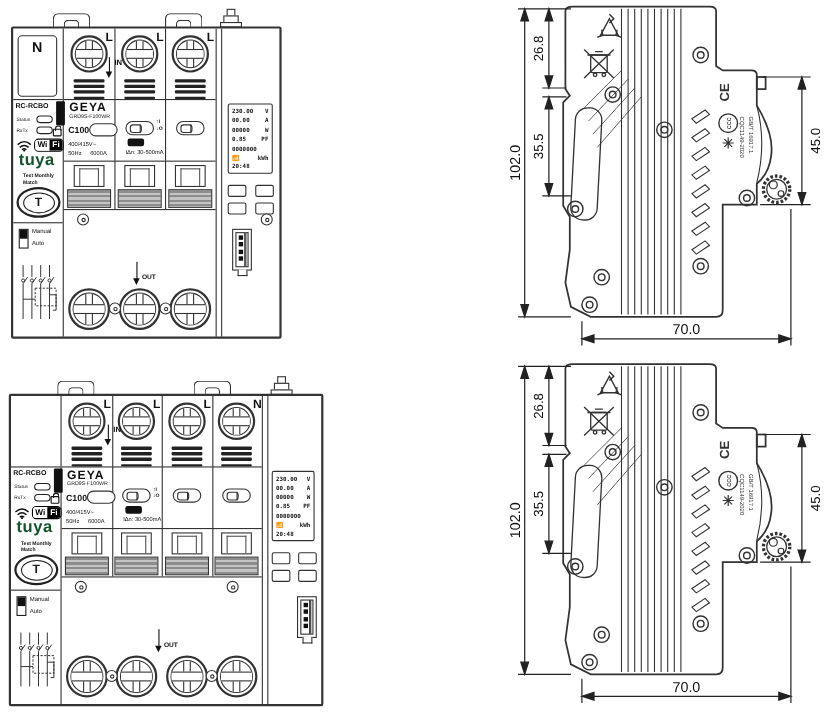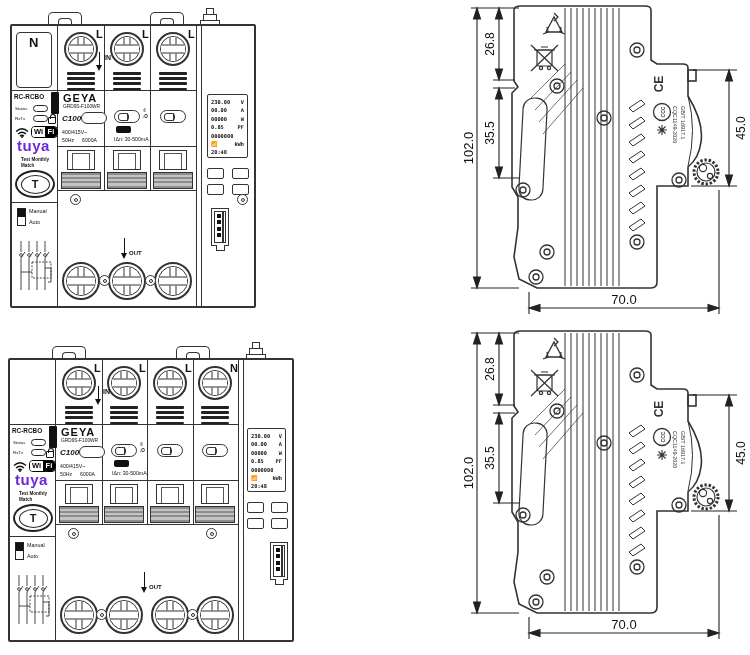--- a/index.html
+++ b/index.html
@@ -29,21 +29,21 @@
   .pole-label{position:absolute;font-weight:bold;font-size:11px;color:#111;}
   .grille{position:absolute;width:28px;}
   .grille b{display:block;height:2.6px;background:#222;margin-bottom:2.6px;border-radius:1px;}
   
   .arr{position:absolute;width:0;border-left:1.7px solid #111;}
   .arr::after{content:"";position:absolute;left:-4.4px;bottom:-6px;width:0;height:0;border:3.6px solid transparent;border-top:6.5px solid #111;}
   .arr-label{position:absolute;font-weight:bold;color:#111;}
   
   .brand{position:absolute;font-weight:bold;font-size:11px;letter-spacing:1px;color:#111;}
   .model{position:absolute;font-size:4.8px;color:#111;}
-  .rating{position:absolute;font-weight:bold;font-size:8px;color:#111;font-style:italic;}
+  .rating{position:absolute;font-weight:bold;font-size:8px;color:#111;}
   .oval{position:absolute;width:26px;height:12px;border:1.8px solid #333;border-radius:7px;background:#fff;}
   .spec{position:absolute;font-size:5.2px;color:#111;white-space:nowrap;}
   .badge{position:absolute;width:15px;height:7px;background:#111;border-radius:2px;}
   .toggle{position:absolute;width:26px;height:13px;border:1.7px solid #333;border-radius:7px;background:#fff;}
   .toggle::before{content:"";position:absolute;left:3px;top:2.2px;width:9px;height:5.8px;border:1.3px solid #333;border-radius:3px;}
   .toggle::after{content:"";position:absolute;left:50%;top:1.5px;bottom:1.5px;border-left:1.1px solid #333;}
   .io{position:absolute;font-size:4.6px;line-height:6px;color:#111;font-weight:bold;}
   
   .slot{position:absolute;width:28px;height:20px;border:1.7px solid #333;background:#fff;}
   .slot::after{content:"";position:absolute;left:4px;right:4px;top:2px;bottom:0;border:1.1px solid #555;border-bottom:none;}
@@ -51,21 +51,21 @@
   
   .nbox{position:absolute;border:1.8px solid #333;border-radius:4px;background:#fff;}
   .clip{position:absolute;background:#111;border-radius:1px;}
   .tinylabel{position:absolute;font-size:4.4px;color:#111;}
   .pill{position:absolute;width:15px;height:7px;border:1.5px solid #222;border-radius:4px;background:#fff;}
   .lock{position:absolute;width:8px;height:7px;border:1.4px solid #111;border-radius:1px;background:#fff;}
   .lock::before{content:"";position:absolute;left:1px;top:-4.5px;width:4px;height:4.5px;border:1.4px solid #111;border-bottom:none;border-radius:3px 3px 0 0;}
   .wifi-badge{position:absolute;display:inline-flex;border:1.6px solid #000;border-radius:4px;overflow:hidden;font-weight:bold;font-size:7.5px;line-height:10px;background:#fff;}
   .wifi-badge .wi{padding:0 2px;background:#fff;color:#000;}
   .wifi-badge .fi{padding:0 2.5px;background:#000;color:#fff;}
-  .tuya{position:absolute;font-weight:bold;font-size:15px;letter-spacing:0.5px;color:#6d28d9;}
+  .tuya{position:absolute;font-weight:bold;font-size:15px;letter-spacing:0.5px;color:#14532d;}
   .testtxt{position:absolute;font-size:4.6px;font-weight:bold;color:#111;line-height:6px;}
   .tbtn{position:absolute;width:40px;height:28px;border:2.4px solid #222;border-radius:50%;display:flex;align-items:center;justify-content:center;background:#fff;}
   .tbtn i{width:29px;height:19px;border:1.5px solid #222;border-radius:50%;display:flex;align-items:center;justify-content:center;
           font-style:normal;font-weight:bold;font-size:11px;}
   .ma{position:absolute;width:9px;height:18px;border:1.6px solid #222;background:#fff;}
   .ma::before{content:"";position:absolute;left:0;right:0;top:0;height:8px;background:#111;}
   .malabel{position:absolute;font-size:5.4px;color:#111;}
   
   .lcd{position:absolute;border:1.8px solid #333;border-radius:2px;background:#fff;padding:3px 3px;}
   .lcd .r{display:flex;justify-content:space-between;align-items:center;

